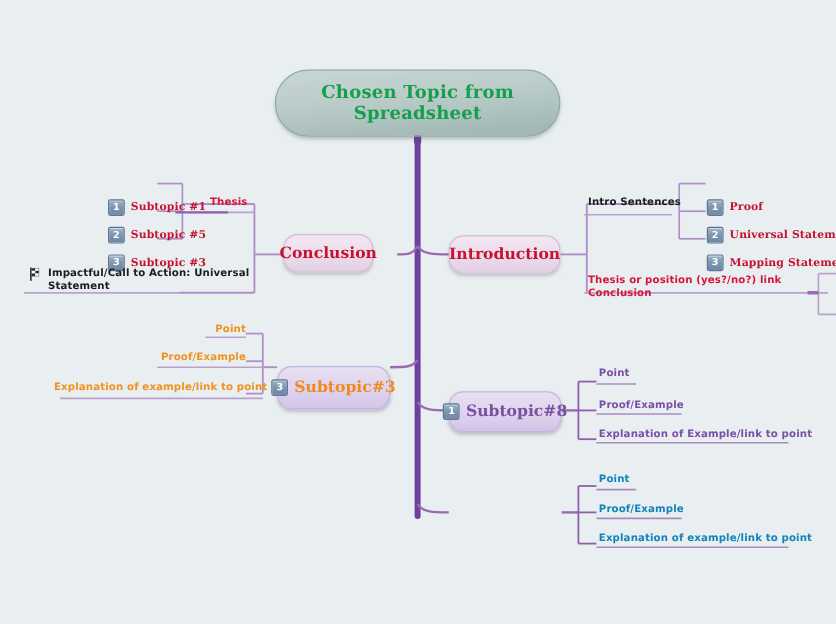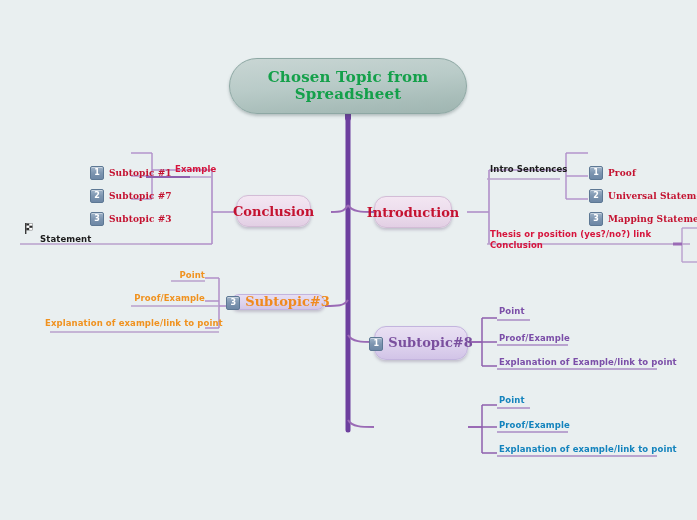--- a/index.html
+++ b/index.html
@@ -47,31 +47,31 @@
     color: #14a04a;
     letter-spacing: .2px;
   }
   
   .branchbox {
     border-radius: 12px;
     display: flex; align-items: center; justify-content: center;
     box-shadow: 0 2px 3px rgba(90,70,110,0.28);
   }
   .bb-intro {
-    left: 374px; top: 196px; width: 78px; height: 32px;
+    left: 374px; top: 196px; width: 93px; height: 32px;
     background: linear-gradient(180deg, #f3e6f2 0%, #ecdcec 55%, #e2cfe4 100%);
     border: 1px solid #d3bcd6;
   }
   .bb-concl {
     left: 236px; top: 195px; width: 75px; height: 32px;
     background: linear-gradient(180deg, #f3e6f2 0%, #ecdcec 55%, #e2cfe4 100%);
     border: 1px solid #d3bcd6;
   }
   .bb-st3 {
-    left: 231px; top: 294px; width: 94px; height: 16px;
+    left: 231px; top: 305px; width: 94px; height: 36px;
     background: linear-gradient(180deg, #e7dff2 0%, #ded3ee 55%, #d3c6e8 100%);
     border: 1px solid #c3b4de;
   }
   .bb-st1 {
     left: 374px; top: 326px; width: 94px; height: 34px;
     background: linear-gradient(180deg, #e9e0f3 0%, #ded3ee 55%, #d2c4e7 100%);
     border: 1px solid #c3b4de;
   }
   .bb-st2 {
     left: 374px; top: 410px; width: 94px; height: 34px;
@@ -230,44 +230,44 @@
 
   <div class="leaf c-red" style="left:490px; top:229px; line-height:1.35;">
     <span>Thesis or position (yes?/no?) link</span><br>
     <span>Conclusion</span>
   </div>
 
   <div class="node branchbox bb-concl">
     <span class="txt red-serif">Conclusion</span>
   </div>
 
-  <div class="leaf c-red" style="left:175px; top:164px;">Example</div>
+  <div class="leaf c-red" style="left:175px; top:164px;">Thesis</div>
 
   <div class="leaf serif c-redser" style="left:90px; top:147px;">
     <span class="badge">1</span><span>Subtopic #1</span>
   </div>
   <div class="leaf serif c-redser" style="left:90px; top:170px;">
-    <span class="badge">2</span><span>Subtopic #7</span>
+    <span class="badge">2</span><span>Subtopic #5</span>
   </div>
   <div class="leaf serif c-redser" style="left:90px; top:193px;">
     <span class="badge">3</span><span>Subtopic #3</span>
   </div>
 
   <svg class="flagicon" style="left:24px; top:222px;" width="13" height="13" viewBox="0 0 13 13">
     <rect x="1" y="1" width="1.4" height="11" fill="#3a3a3a"></rect>
     <rect x="2.4" y="1.5" width="3" height="2.2" fill="#2b2b2b"></rect>
     <rect x="5.4" y="1.5" width="3" height="2.2" fill="#ffffff"></rect>
     <rect x="2.4" y="3.7" width="3" height="2.2" fill="#ffffff"></rect>
     <rect x="5.4" y="3.7" width="3" height="2.2" fill="#2b2b2b"></rect>
     <rect x="2.4" y="5.9" width="3" height="2.2" fill="#2b2b2b"></rect>
     <rect x="5.4" y="5.9" width="3" height="2.2" fill="#ffffff"></rect>
     <rect x="2.4" y="1.5" width="6" height="6.6" fill="none" stroke="#555" stroke-width=".4"></rect>
   </svg>
   <div class="leaf c-black" style="left:40px; top:223px; line-height:1.35;">
-    <br>
+    <span>Impactful/Call to Action:  Universal</span><br>
     <span>Statement</span>
   </div>
 
   <div class="node branchbox bb-st3">
     <span class="txt orange-serif">
       <span class="badge">3</span><span>Subtopic#3</span>
     </span>
   </div>
   <div class="leaf c-orange ralign" style="left:105px; top:270px; width:100px;">Point</div>
   <div class="leaf c-orange ralign" style="left:85px; top:293px; width:120px;">Proof/Example</div>

